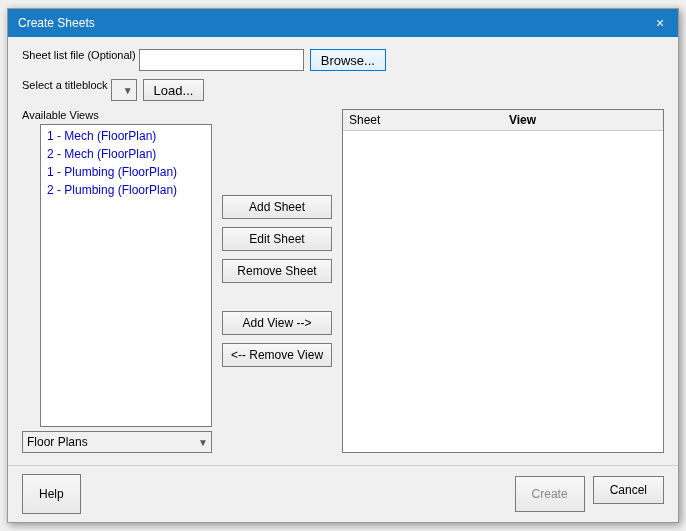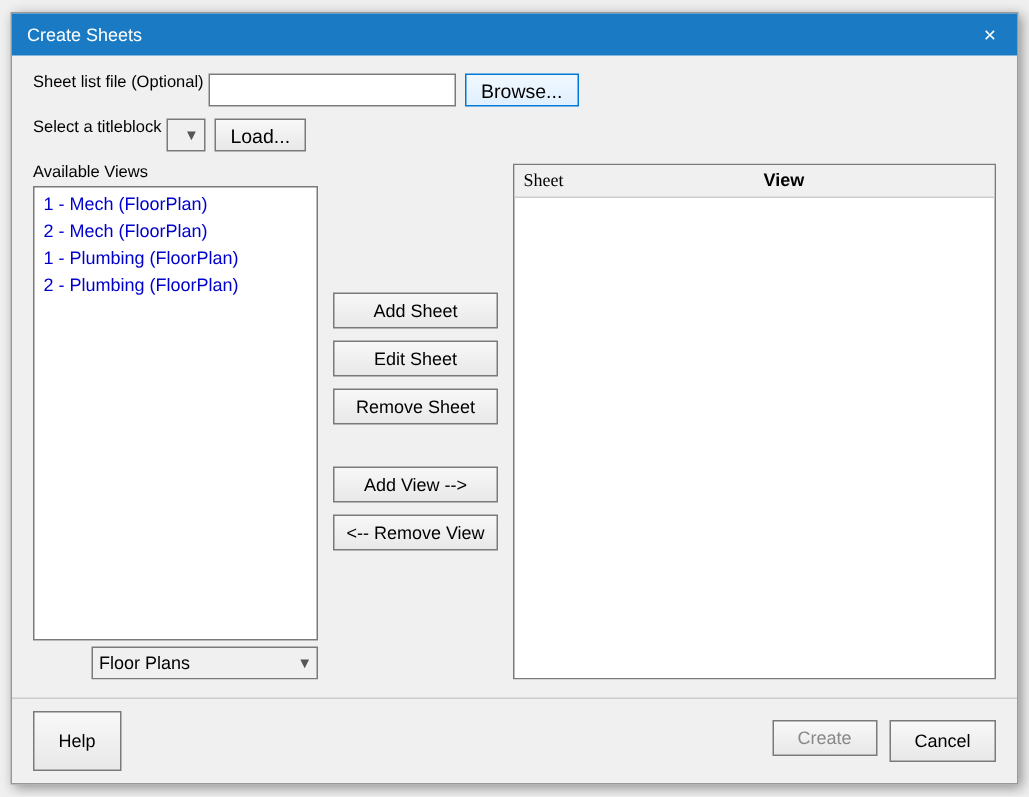--- a/index.html
+++ b/index.html
@@ -154,37 +154,37 @@
       color: #000;
       margin-bottom: 3px;
     }
     .list-box {
       flex: 1;
       border: 1px solid #7a7a7a;
       background: white;
       overflow-y: auto;
       overflow-x: auto;
       padding: 2px;
+      margin-left: 18px;
     }
     .list-item {
       padding: 2px 4px;
       cursor: pointer;
       white-space: nowrap;
       font-size: 12px;
       color: #0000cc;
     }
 
     
     .list-box::-webkit-scrollbar { width: 12px; height: 12px; }
     .list-box::-webkit-scrollbar-track { background: #f0f0f0; border: 1px solid #ccc; }
     .list-box::-webkit-scrollbar-thumb { background: #c0c0c0; border: 1px solid #999; }
 
     .dropdown-below {
       margin-top: 4px;
-      margin-left: 39px;
     }
 
     .middle-panel {
       display: flex;
       flex-direction: column;
       justify-content: center;
       width: 130px;
       gap: 8px;
       padding: 0 10px;
       flex-shrink: 0;
@@ -217,21 +217,20 @@
     .table-header {
       display: flex;
       border-bottom: 1px solid #ccc;
       background: #f0f0f0;
       padding: 3px 6px;
     }
     .table-col-sheet {
       width: 160px;
       font-size: 12px;
       color: #000;
-      font-family: Liberation Serif, serif;
     }
     .table-col-view {
       flex: 1;
       font-size: 12px;
       color: #000;
       font-weight: bold;
     }
     .table-body {
       flex: 1;
       overflow-y: auto;
@@ -256,21 +255,21 @@
       height: 40px;
       padding: 2px 16px;
       border: 1px solid #7a7a7a;
       background: linear-gradient(to bottom, #f8f8f8, #e8e8e8);
       font-size: 12px;
       cursor: pointer;
       outline: none;
       color: #000;
     }
     .btn-create {
-      height: 24px;
+      height: 36px;
       padding: 2px 16px;
       border: 1px solid #7a7a7a;
       background: linear-gradient(to bottom, #f8f8f8, #e8e8e8);
       font-size: 12px;
       cursor: pointer;
       outline: none;
       color: #888;
     }
     .btn-cancel {
       height: 28px;

